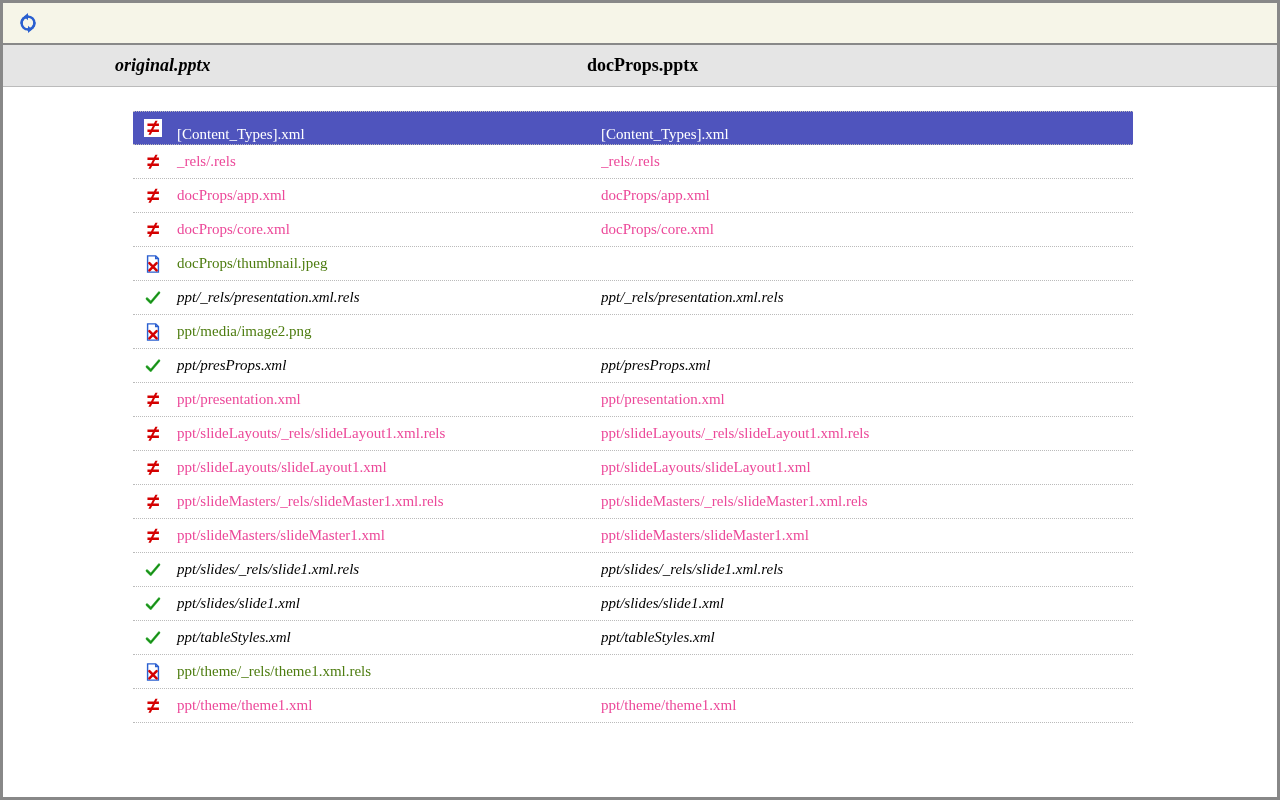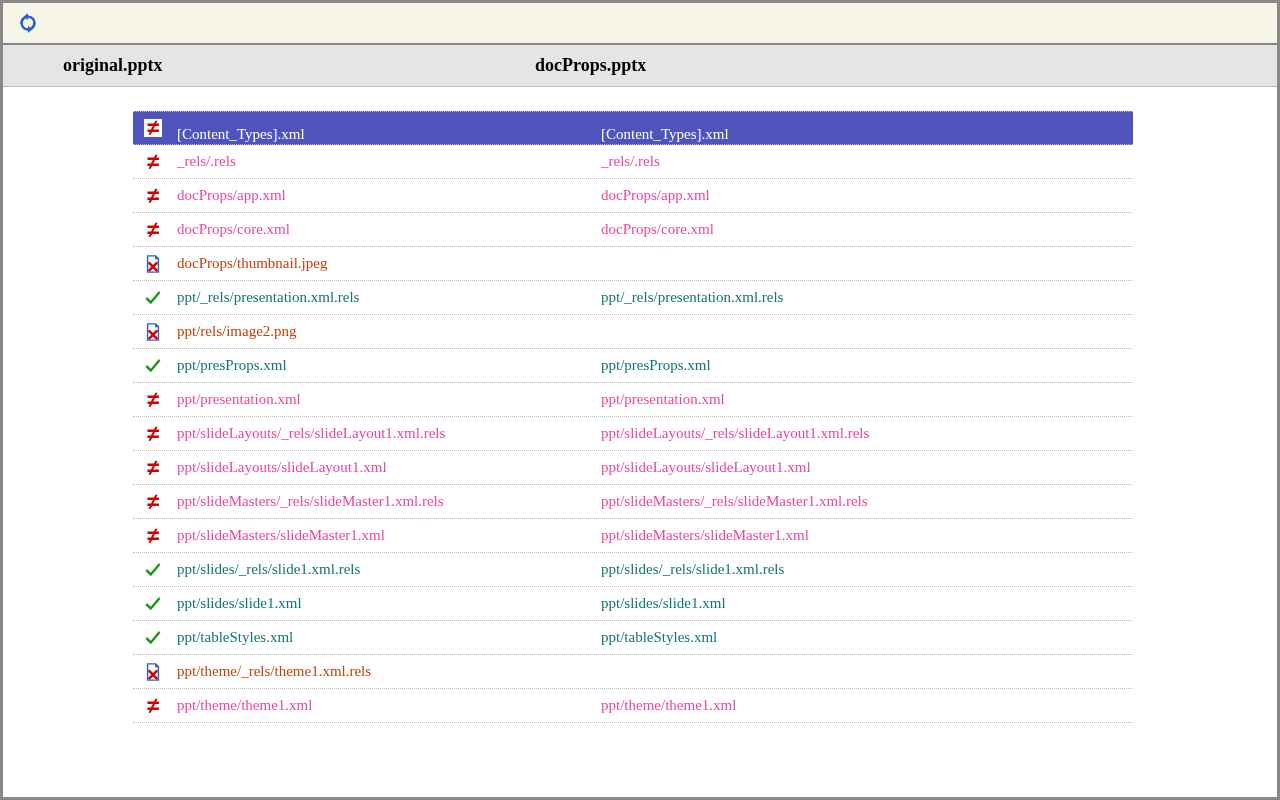--- a/index.html
+++ b/index.html
@@ -32,21 +32,21 @@
     background: #e5e5e5;
     border-bottom: 1px solid #bbb;
     display: flex;
     align-items: center;
   }
   .header-left, .header-right {
     font-weight: bold;
     font-size: 18px;
     color: #000;
   }
-  .header-left { margin-left: 60px; width: 472px; }
+  .header-left { margin-left: 112px; width: 472px; font-style: italic; }
   .header-right { }
   .content {
     padding: 24px 0 20px 0;
     height: calc(100% - 88px);
     overflow: auto;
   }
   .table {
     width: 1000px;
     margin-left: 130px;
     border-collapse: collapse;
@@ -76,22 +76,22 @@
     flex-shrink: 0;
     white-space: nowrap;
     overflow: hidden;
   }
   .cell-right {
     flex: 1;
     white-space: nowrap;
     overflow: hidden;
   }
   .state-diff .cell-left, .state-diff .cell-right { color: #ec4899; }
-  .state-same .cell-left, .state-same .cell-right { color: #0f766e; }
-  .state-del  .cell-left { color: #c2410c; }
+  .state-same .cell-left, .state-same .cell-right { color: #000000; font-style: italic; }
+  .state-del  .cell-left { color: #4d7c0f; }
   .row.selected .cell-left, .row.selected .cell-right { color: #fff !important; margin-top: 13px; }
 
   
   .ico { display: inline-flex; align-items: center; justify-content: center; width: 20px; height: 20px; }
   .ico-diff {
     font-weight: 900;
     font-size: 22px;
     color: #d40000;
     font-family: Arial, sans-serif;
     line-height: 1;
@@ -183,21 +183,21 @@
             <span class="ico ico-del">
               <svg width="18" height="20" viewBox="0 0 20 22">
                 <path d="M4 2 H13 L16 5 V20 H4 Z" fill="#fff" stroke="#2a5fd0" stroke-width="1.6"></path>
                 <path d="M13 2 V5 H16" fill="none" stroke="#2a5fd0" stroke-width="1.6"></path>
                 <g transform="translate(10,14)">
                   <path d="M-4 -4 L4 4 M4 -4 L-4 4" stroke="#d40000" stroke-width="2.8" stroke-linecap="round"></path>
                 </g>
               </svg>
             </span>
           </div>
-          <div class="cell-left">ppt/rels/image2.png</div>
+          <div class="cell-left">ppt/media/image2.png</div>
           <div class="cell-right"></div>
         </div>
         <div class="row state-same">
           <div class="cell-icon">
             <span class="ico ico-same">
               <svg width="18" height="18" viewBox="0 0 24 24">
                 <path d="M4 13 L9 18 L20 5" fill="none" stroke="#2fa82f" stroke-width="3.5" stroke-linecap="round" stroke-linejoin="round"></path>
                 <path d="M4 13 L9 18 L20 5" fill="none" stroke="#0a7a0a" stroke-width="1.2" stroke-linecap="round" stroke-linejoin="round"></path>
               </svg>
             </span>

